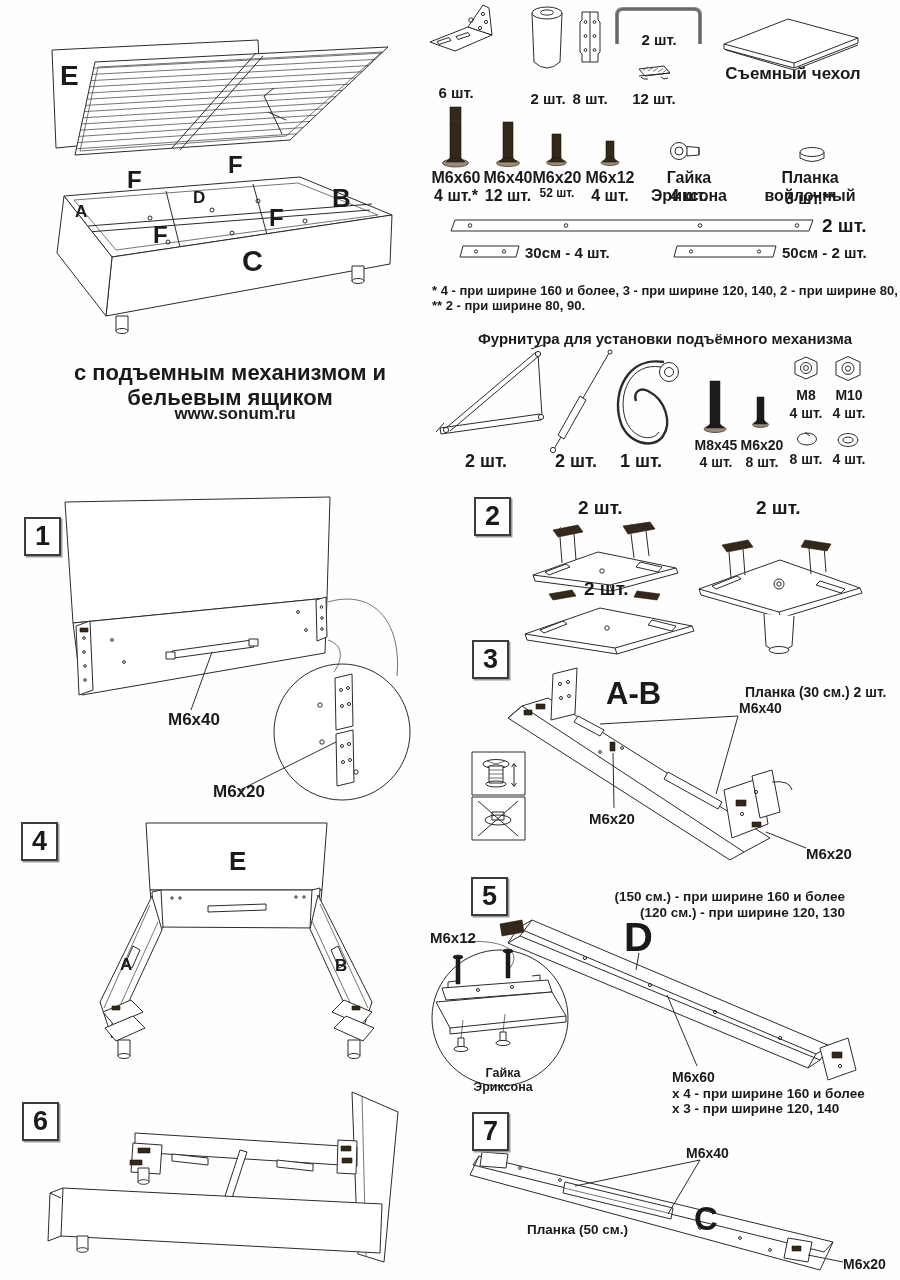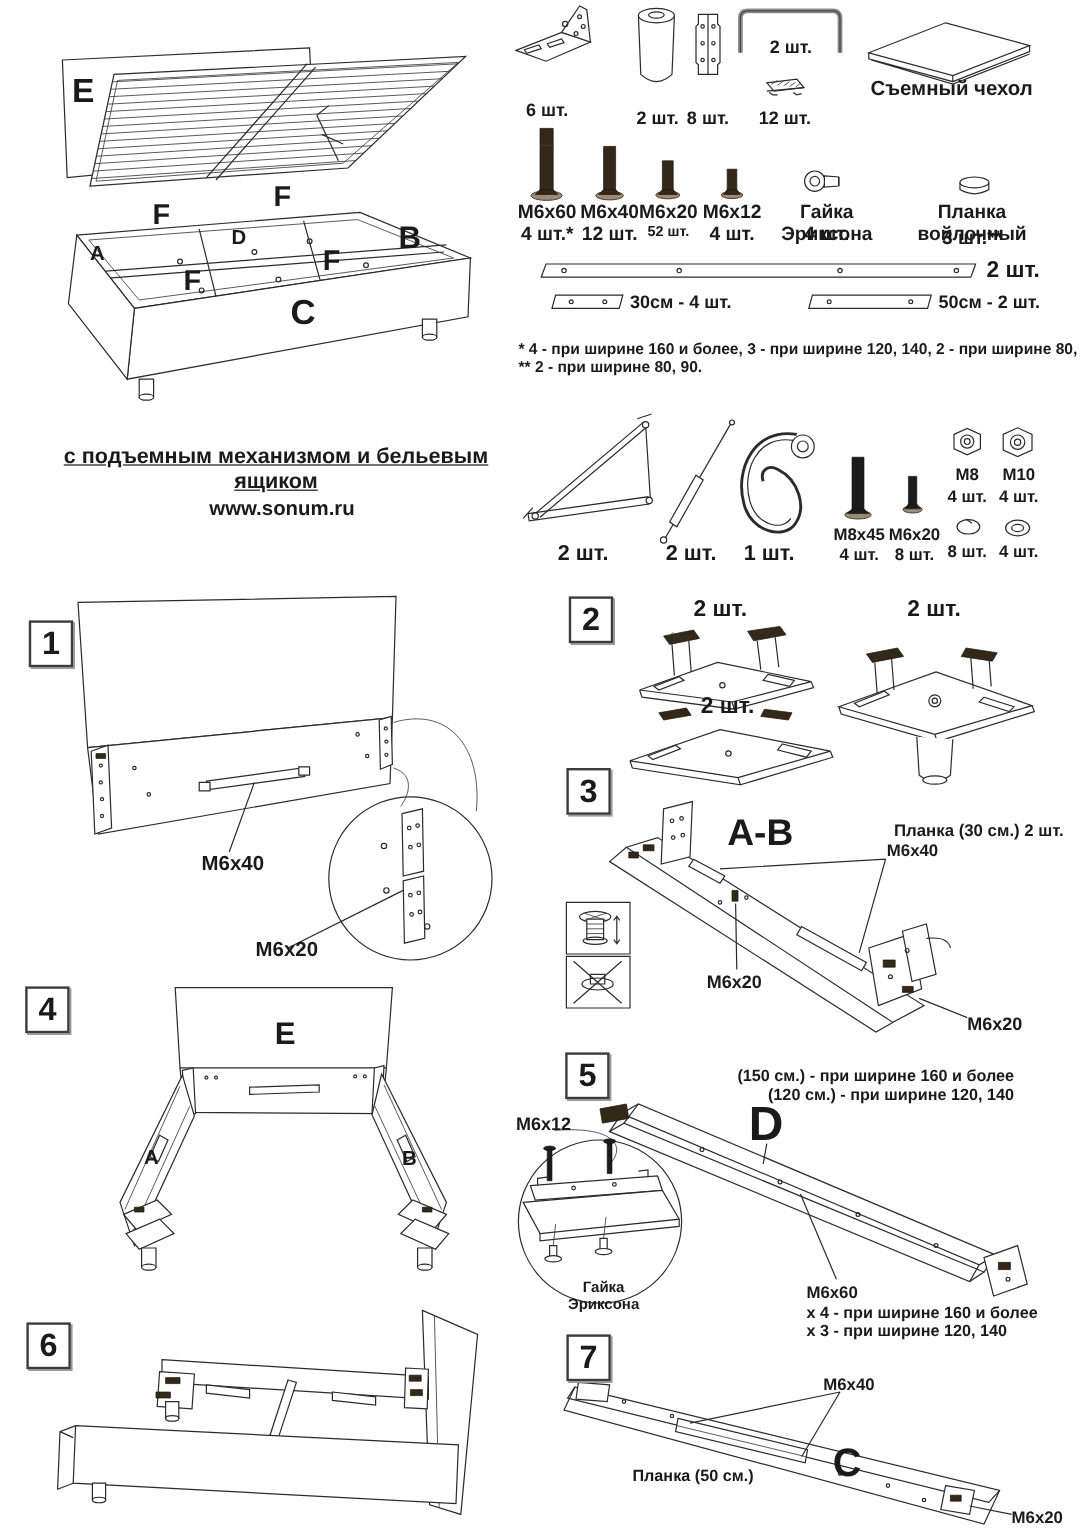--- a/index.html
+++ b/index.html
@@ -416,22 +416,22 @@
     <circle class="ln" cx="770" cy="1250" r="1.4"></circle>
     <polygon class="pn" points="565,1182 673,1208 671,1219 563,1193"></polygon>
     <line class="thin" x1="564" y1="1188" x2="672" y2="1214"></line>
     <polygon class="pn" points="788,1238 812,1242 808,1262 784,1258"></polygon>
     <rect class="dk" x="792" y="1246" width="9" height="5"></rect>
     <path class="ln" d="M700,1160 L575,1186 M700,1160 L668,1214"></path>
     <line class="ln" x1="843" y1="1262" x2="808" y2="1255"></line>
   </g>
 </svg>
 
-  <div class="t ctr" style="left:20px;top:370px;width:420px;font-size:18px;text-decoration:underline;">с подъемным механизмом и бельевым ящиком</div>
-  <div class="t ctr" style="left:40px;top:414px;width:390px;font-size:17px;">www.sonum.ru</div>
+  <div class="t ctr" style="left:20px;top:360px;width:420px;font-size:22px;">с подъемным механизмом и бельевым ящиком</div>
+  <div class="t ctr" style="left:40px;top:404px;width:390px;font-size:17px;">www.sonum.ru</div>
 
   <div class="t" style="left:60px;top:60px;font-size:28px;">E</div>
   <div class="t" style="left:127px;top:166px;font-size:24px;">F</div>
   <div class="t" style="left:228px;top:151px;font-size:24px;">F</div>
   <div class="t" style="left:153px;top:221px;font-size:24px;">F</div>
   <div class="t" style="left:269px;top:204px;font-size:24px;">F</div>
   <div class="t" style="left:193px;top:188px;font-size:17px;">D</div>
   <div class="t" style="left:75px;top:202px;font-size:17px;">A</div>
   <div class="t" style="left:332px;top:184px;font-size:26px;">B</div>
   <div class="t" style="left:242px;top:245px;font-size:29px;">C</div>
@@ -455,20 +455,21 @@
   <div class="t ctr" style="left:654px;top:187px;width:70px;font-size:16px;">4 шт.</div>
   <div class="t ctr" style="left:740px;top:169px;width:140px;font-size:16px;">Планка войлочный</div>
   <div class="t ctr" style="left:775px;top:190px;width:70px;font-size:16px;">3 шт.**</div>
 
   <div class="t" style="left:822px;top:215px;font-size:19px;">2 шт.</div>
   <div class="t" style="left:525px;top:244px;font-size:15px;">30см - 4 шт.</div>
   <div class="t" style="left:782px;top:244px;font-size:15px;">50см - 2 шт.</div>
   <div class="t" style="left:432px;top:284px;font-size:13px;">* 4 - при ширине 160 и более, 3 - при ширине 120, 140, 2 - при ширине 80, 90.</div>
   <div class="t" style="left:432px;top:299px;font-size:13px;">** 2 - при ширине 80, 90.</div>
 
+  <div class="t ctr" style="left:445px;top:330px;width:440px;font-size:15px;">Фурнитура для установки подъёмного механизма</div>
   <div class="t ctr" style="left:455px;top:451px;width:62px;font-size:18px;">2 шт.</div>
   <div class="t ctr" style="left:545px;top:451px;width:62px;font-size:18px;">2 шт.</div>
   <div class="t ctr" style="left:610px;top:451px;width:62px;font-size:18px;">1 шт.</div>
   <div class="t ctr" style="left:685px;top:437px;width:62px;font-size:14px;">М8х45</div>
   <div class="t ctr" style="left:685px;top:454px;width:62px;font-size:14px;">4 шт.</div>
   <div class="t ctr" style="left:731px;top:437px;width:62px;font-size:14px;">М6х20</div>
   <div class="t ctr" style="left:731px;top:454px;width:62px;font-size:14px;">8 шт.</div>
   <div class="t ctr" style="left:776px;top:387px;width:60px;font-size:14px;">М8</div>
   <div class="t ctr" style="left:776px;top:405px;width:60px;font-size:14px;">4 шт.</div>
   <div class="t ctr" style="left:819px;top:387px;width:60px;font-size:14px;">М10</div>
@@ -495,21 +496,21 @@
   <div class="t" style="left:713px;top:684px;font-size:14px;margin-left:32px;">Планка (30 см.)  2 шт.</div>
   <div class="t" style="left:739px;top:700px;font-size:14px;">М6х40</div>
   <div class="t" style="left:589px;top:810px;font-size:15px;">М6х20</div>
   <div class="t" style="left:806px;top:845px;font-size:15px;">М6х20</div>
 
   <div class="t" style="left:229px;top:847px;font-size:26px;">E</div>
   <div class="t" style="left:120px;top:955px;font-size:17px;">A</div>
   <div class="t" style="left:335px;top:956px;font-size:17px;">B</div>
 
   <div class="t rt" style="left:593px;top:889px;width:252px;font-size:13.5px;">(150 см.) - при ширине 160 и более</div>
-  <div class="t rt" style="left:593px;top:905px;width:252px;font-size:13.5px;">(120 см.) - при ширине 120, 140</div>
+  <div class="t rt" style="left:593px;top:905px;width:252px;font-size:13.5px;">(120 см.) - при ширине 120, 130</div>
   <div class="t" style="left:430px;top:929px;font-size:15px;">М6х12</div>
   <div class="t" style="left:624px;top:914px;font-size:40px;">D</div>
   <div class="t ctr" style="left:455px;top:1066px;width:96px;font-size:12.5px;">Гайка Эриксона</div>
   <div class="t" style="left:672px;top:1069px;font-size:14px;">М6х60</div>
   <div class="t" style="left:672px;top:1086px;font-size:13.5px;">х 4 - при ширине 160 и более</div>
   <div class="t" style="left:672px;top:1101px;font-size:13.5px;">х 3 - при ширине 120, 140</div>
 
   <div class="t" style="left:686px;top:1145px;font-size:14px;">М6х40</div>
   <div class="t" style="left:527px;top:1222px;font-size:13.5px;">Планка (50 см.)</div>
   <div class="t" style="left:694px;top:1200px;font-size:33px;">C</div>

